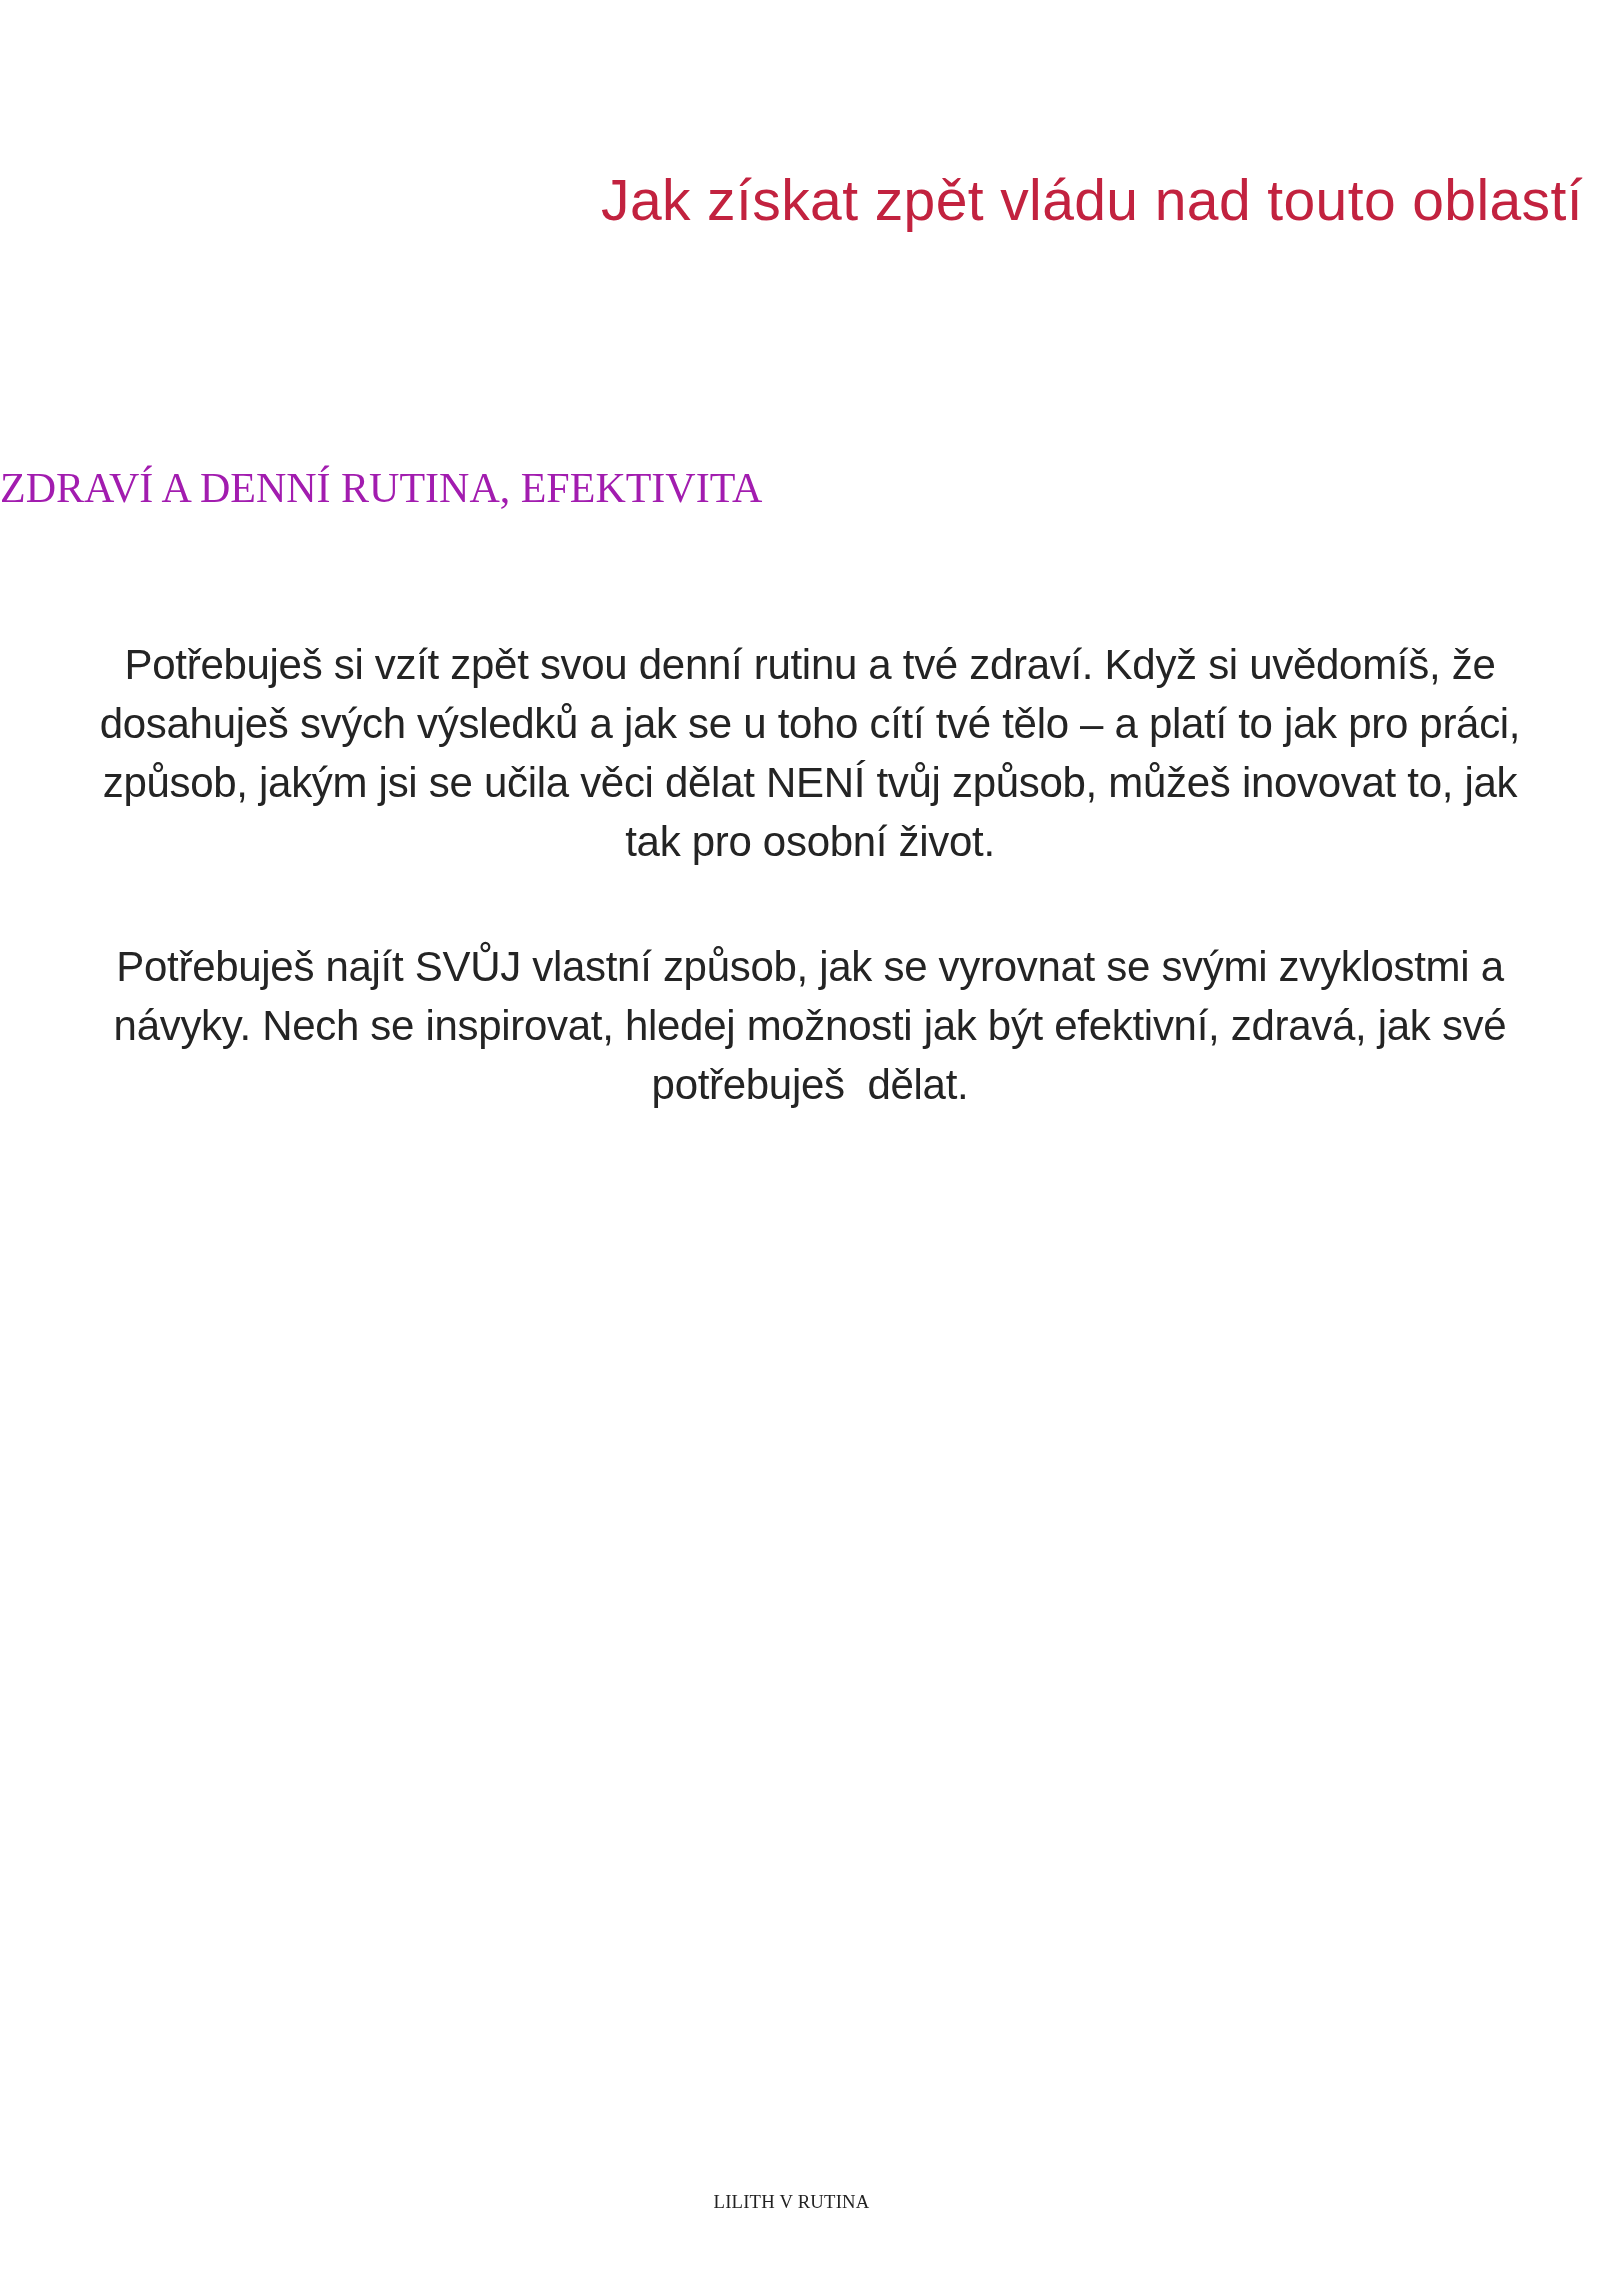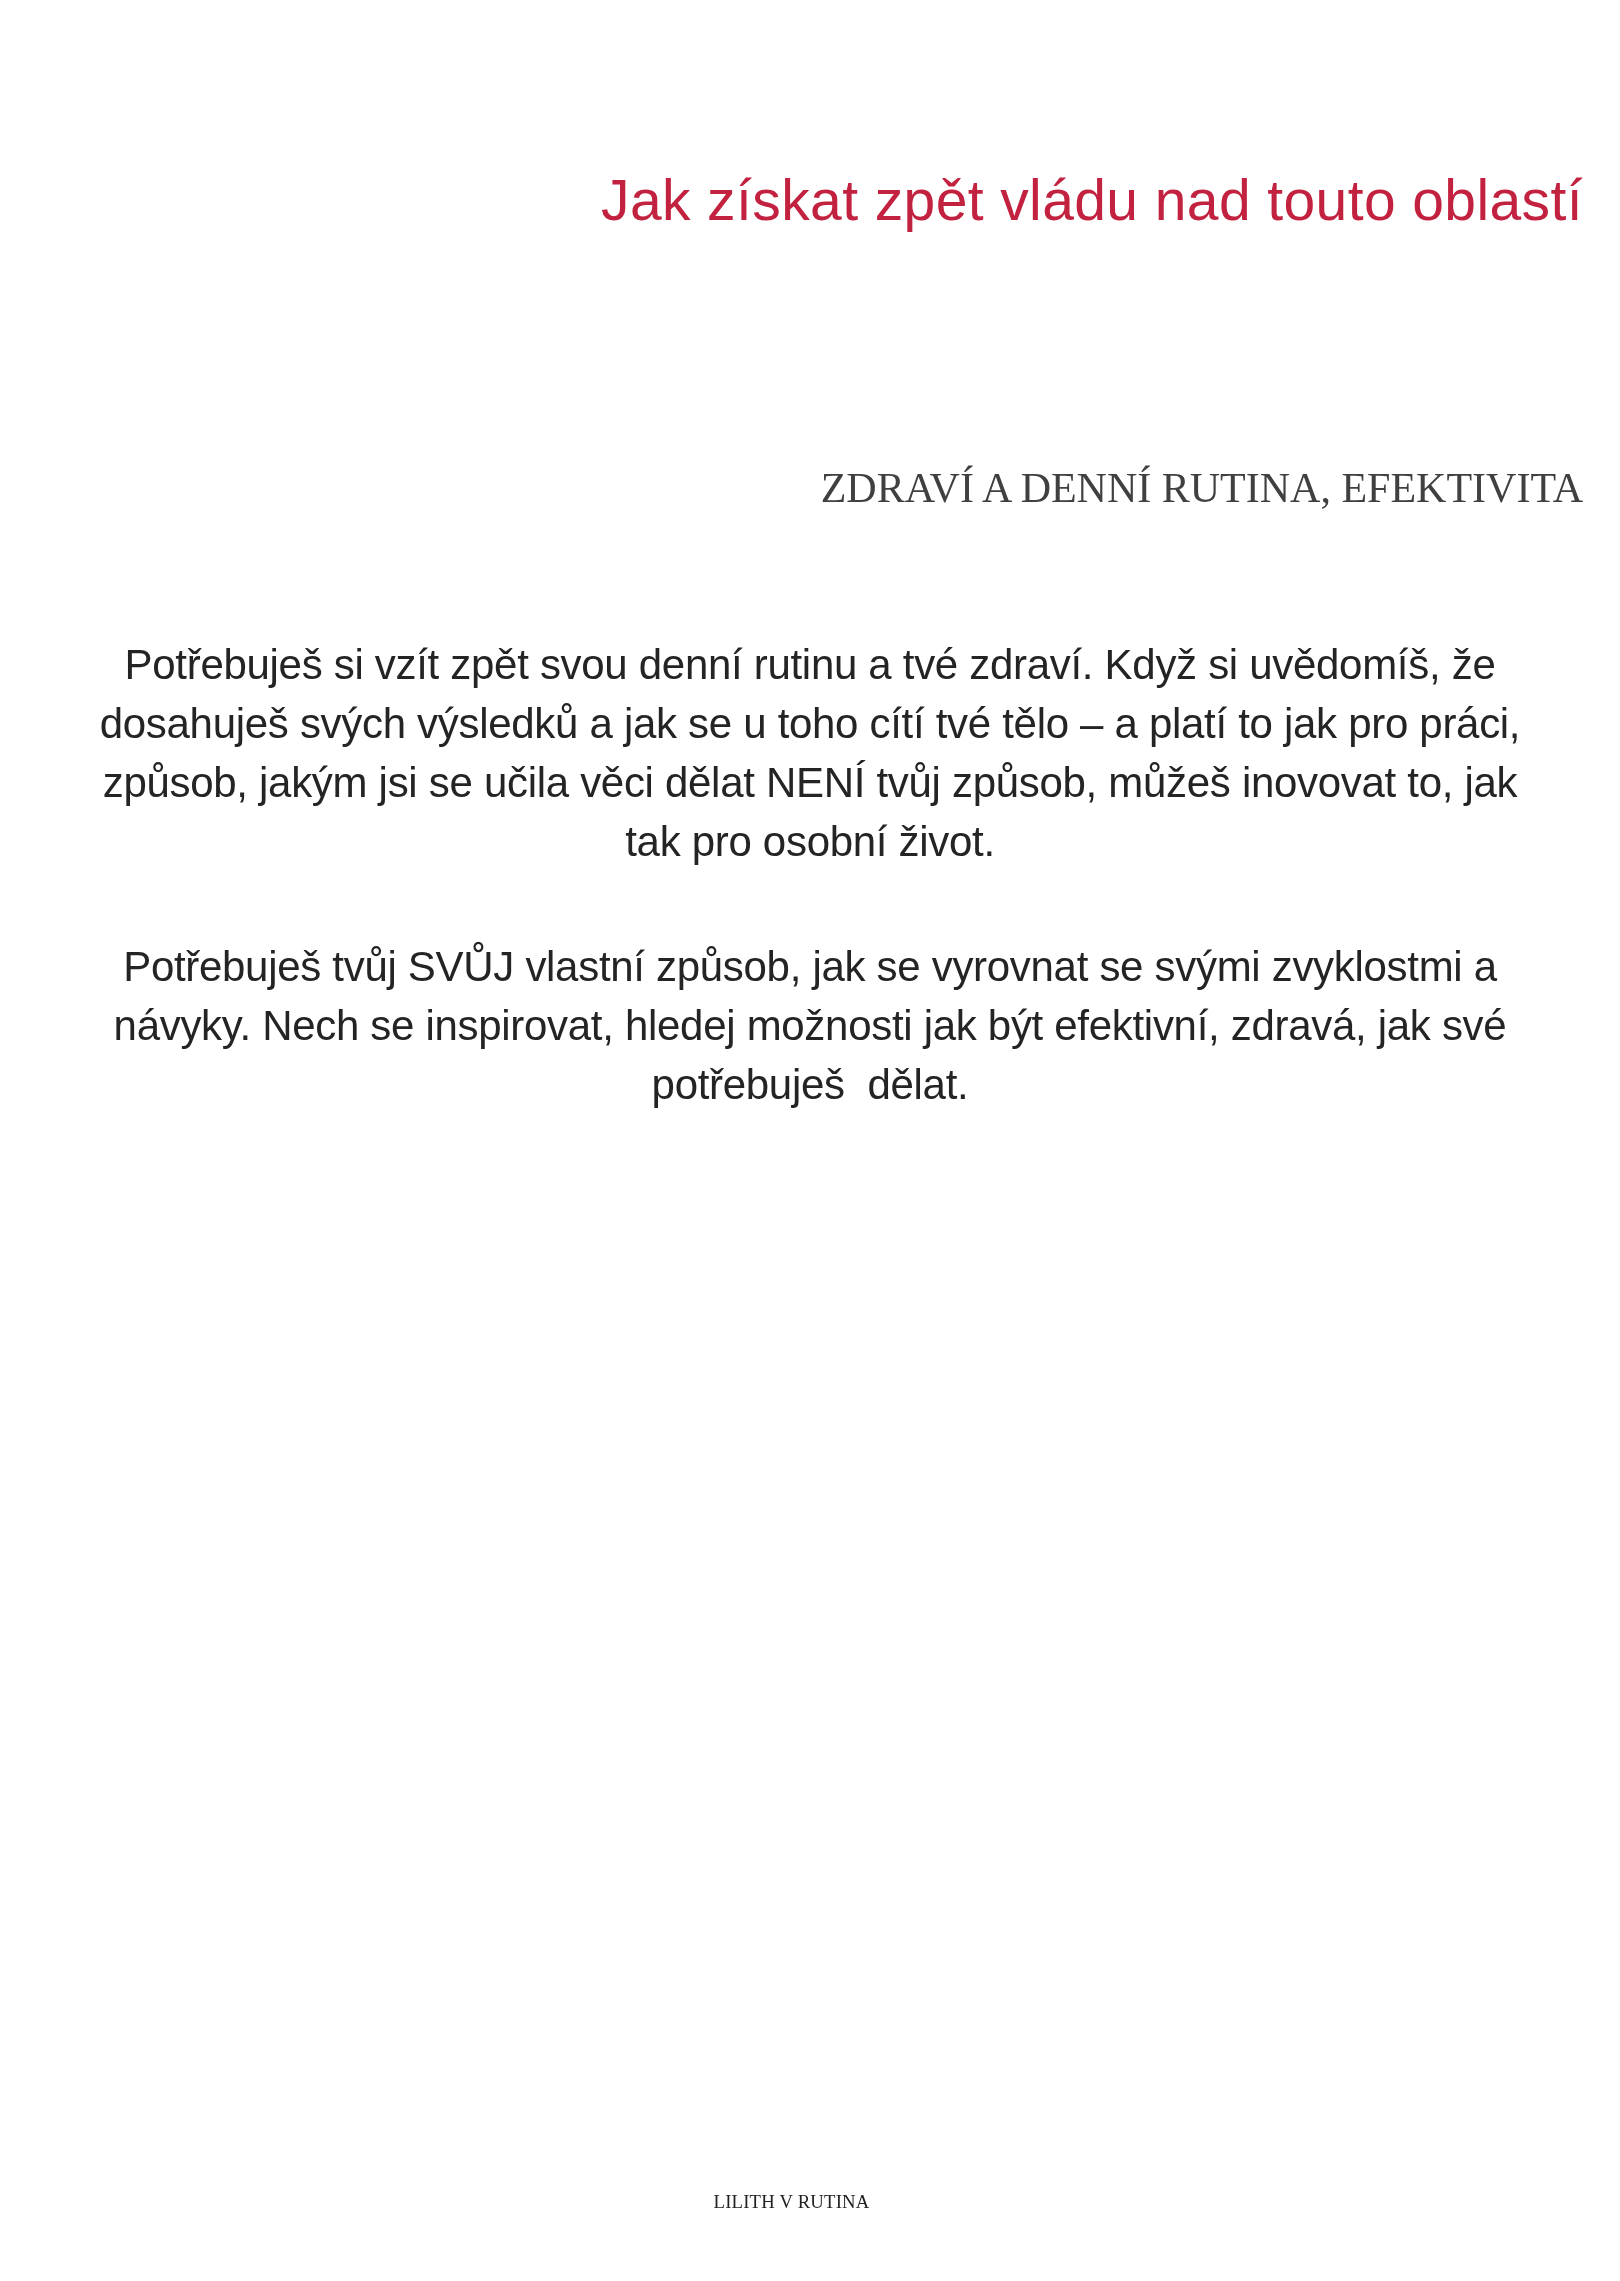--- a/index.html
+++ b/index.html
@@ -47,26 +47,26 @@
   }
   .title-inner {
     display: inline-block;
     transform: scaleX(0.83);
     transform-origin: 50% 50%;
   }
 
   .subtitle {
     position: absolute;
     top: 465px; left: 0; right: 0;
-    text-align: right;
+    text-align: left;
     font-family: "Liberation Serif", serif;
     font-weight: 400;
     font-size: 42px;
     line-height: 1.1;
-    color: #404040;
+    color: #a21caf;
     letter-spacing: 0px;
     white-space: nowrap;
   }
 
   .doc-body {
     position: absolute;
     top: 635px; left: 0;
     width: 1620px;
     text-align: center;
     color: #242424;
@@ -112,20 +112,20 @@
   </div>
 
   <main class="doc-body">
     <p class="para">
       <span class="line">Potřebuješ si vzít zpět svou denní rutinu a tvé zdraví. Když si uvědomíš, že</span>
       <span class="line">dosahuješ svých výsledků a jak se u toho cítí tvé tělo – a platí to jak pro práci,</span>
       <span class="line">způsob, jakým jsi se učila věci dělat NENÍ tvůj způsob, můžeš inovovat to, jak</span>
       <span class="line">tak pro osobní život.</span>
     </p>
     <p class="para">
-      <span class="line">Potřebuješ tvůj SVŮJ vlastní způsob, jak se vyrovnat se svými zvyklostmi a</span>
+      <span class="line">Potřebuješ najít SVŮJ vlastní způsob, jak se vyrovnat se svými zvyklostmi a</span>
       <span class="line">návyky. Nech se inspirovat, hledej možnosti jak být efektivní, zdravá, jak své</span>
       <span class="line">potřebuješ  dělat.</span>
     </p>
   </main>
 
 </div>
 
 
 </body></html>

